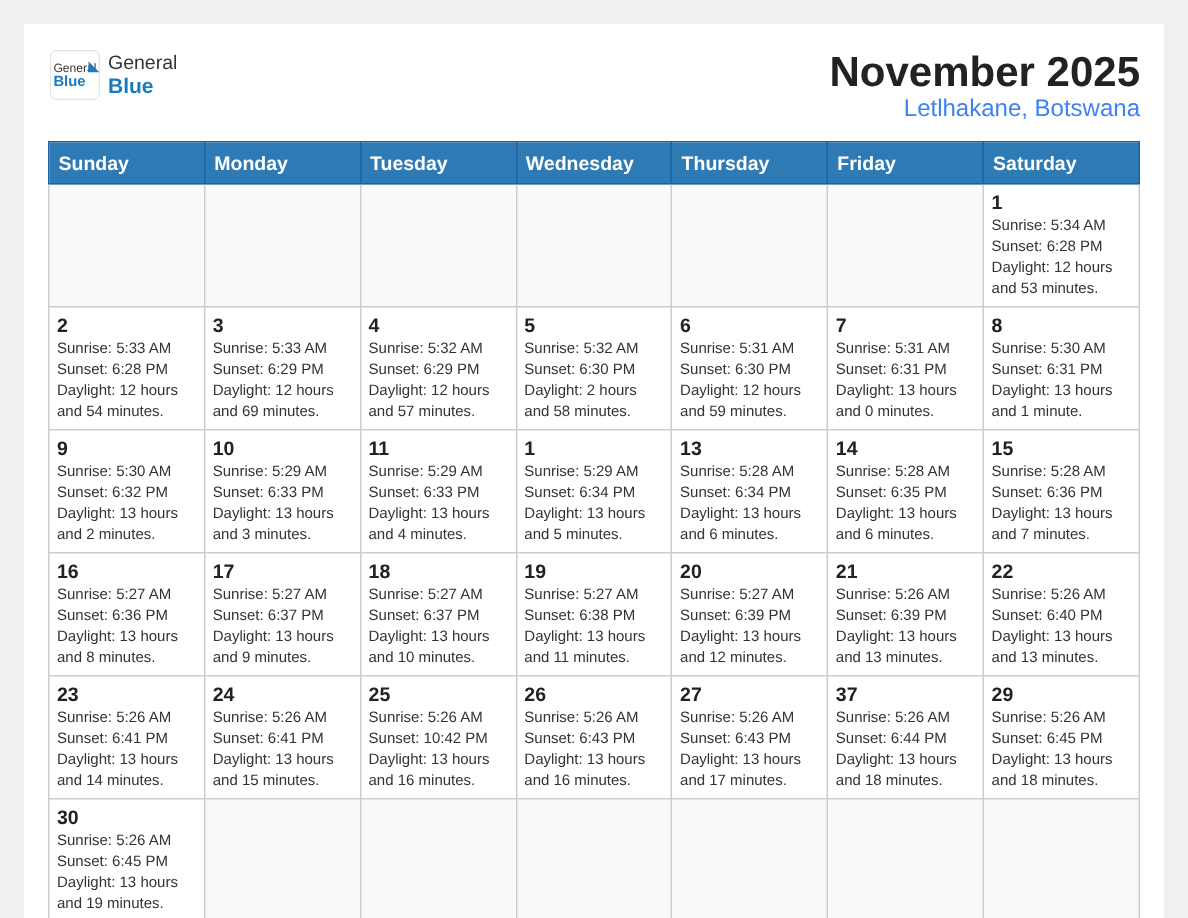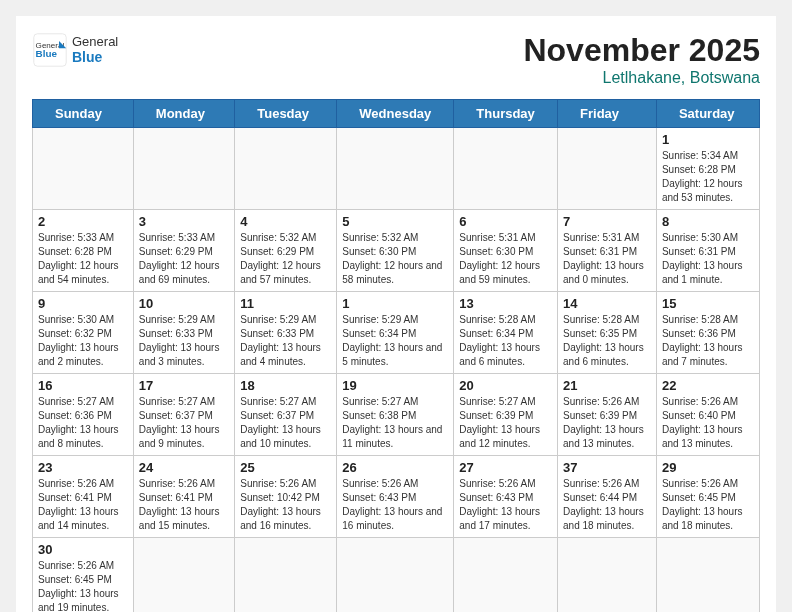--- a/index.html
+++ b/index.html
@@ -28,39 +28,39 @@
       gap: 4px;
     }
     .logo-icon {
       width: 36px;
       height: 36px;
     }
     .title-block {
       text-align: right;
     }
     .month-title {
-      font-size: 32px;
+      font-size: 28px;
       font-weight: bold;
       color: #222;
     }
     .location {
       font-size: 16px;
-      color: #0f766e;
+      color: #3b82f6;
     }
     .calendar {
       width: 100%;
       border-collapse: collapse;
       border: 1px solid #ccc;
     }
     .calendar th {
       background: #2e7ab5;
       color: #fff;
       font-size: 13px;
       font-weight: bold;
-      padding: 6px 22px;
+      padding: 6px 6px;
       text-align: left;
       border: 1px solid #2060a0;
     }
     .calendar td {
       border: 1px solid #ccc;
       vertical-align: top;
       padding: 4px 5px;
       font-size: 10.5px;
       color: #222;
       width: calc(100% / 7);
@@ -162,21 +162,21 @@
             <span>Sunrise: 5:32 AM</span><br>
             <span>Sunset: 6:29 PM</span><br>
             <span>Daylight: 12 hours and 57 minutes.</span>
           </div>
         </td>
         <td>
           <span class="day-number">5</span>
           <div class="day-info">
             <span>Sunrise: 5:32 AM</span><br>
             <span>Sunset: 6:30 PM</span><br>
-            <span>Daylight: 12 hours and 58 minutes.</span>
+            <span>Daylight: 2 hours and 58 minutes.</span>
           </div>
         </td>
         <td>
           <span class="day-number">6</span>
           <div class="day-info">
             <span>Sunrise: 5:31 AM</span><br>
             <span>Sunset: 6:30 PM</span><br>
             <span>Daylight: 12 hours and 59 minutes.</span>
           </div>
         </td>

